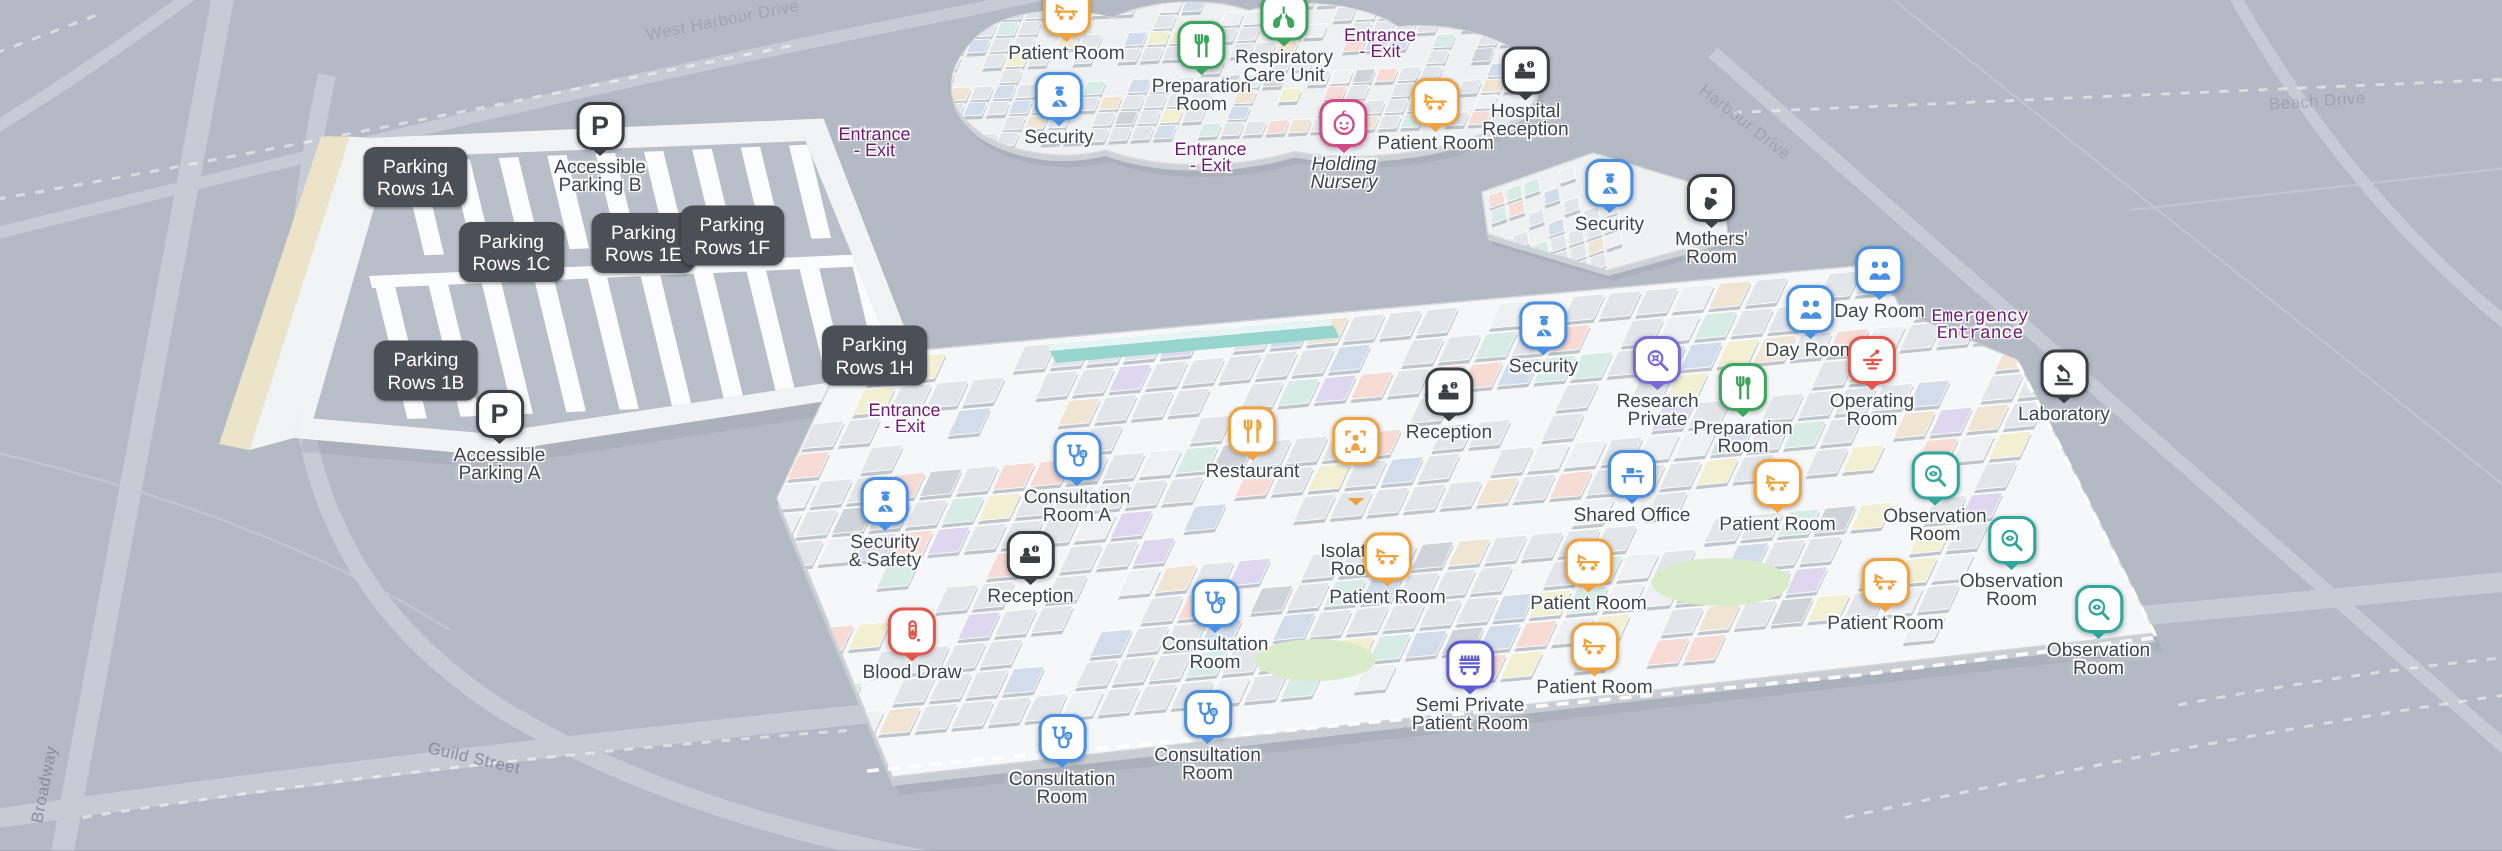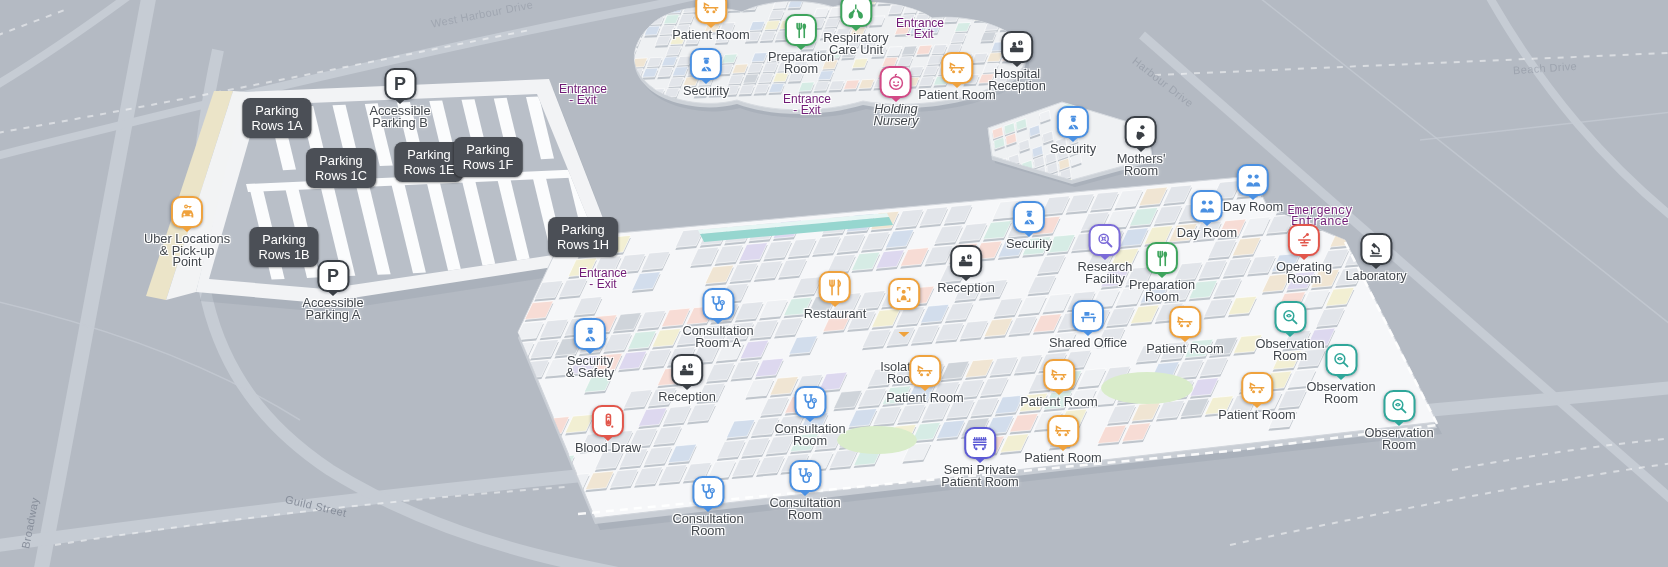--- a/index.html
+++ b/index.html
@@ -1355,37 +1355,20 @@
 Parking B</div>
       </div>
       <div class="pin" style="left: 333px; top: 260px; --c: #3A3F45;">
         <div class="pin-box">
           <span class="p-glyph">P</span>
         </div>
         <div class="pin-tip"></div>
         <div class="pin-label">Accessible
 Parking A</div>
       </div>
-      <div class="pin" style="left: 187px; top: 196px; --c: #EFA23D;">
-        <div class="pin-box">
-          <svg viewBox="0 0 24 24">
-            <g fill="currentColor">
-              <path d="M4.6 14.2l1.6-3.9c.3-.8 1-1.3 1.9-1.3h7.8c.9 0 1.6.5 1.9 1.3l1.6 3.9v4h-2.3v-1.5H6.9v1.5H4.6z"></path>
-            </g>
-            <circle cx="8.1" cy="14.6" r="1.25" fill="#fff"></circle>
-            <circle cx="15.9" cy="14.6" r="1.25" fill="#fff"></circle>
-            <circle cx="10.2" cy="4.4" r="1.7" fill="none" stroke="currentColor" stroke-width="1.5"></circle>
-            <path d="M11.9 4.4h4.2l-1.3 1.6" fill="none" stroke="currentColor" stroke-width="1.5" stroke-linecap="round"></path>
-          </svg>
-        </div>
-        <div class="pin-tip"></div>
-        <div class="pin-label">Uber Locations
-&amp; Pick-up
-Point</div>
-      </div>
       <div class="pin" style="left: 590px; top: 318px; --c: #4A90E2;">
         <div class="pin-box">
           <svg viewBox="0 0 24 24">
             <path fill="currentColor" d="M8.2 5.6l.7-2.2h6.2l.7 2.2z"></path>
             <circle cx="12" cy="8.4" r="3" fill="currentColor"></circle>
             <path fill="currentColor" d="M5.8 20.5c.3-3.6 3-5.7 6.2-5.7s5.9 2.1 6.2 5.7z"></path>
             <path d="M10.6 15.6l3.2 4.4" stroke="#fff" stroke-width="1.4"></path>
           </svg>
         </div>
         <div class="pin-tip"></div>
@@ -1493,21 +1476,21 @@
       <div class="pin" style="left: 1105px; top: 224px; --c: #7A6AD8;">
         <div class="pin-box">
           <svg viewBox="0 0 24 24">
             <circle cx="10.2" cy="9.8" r="5.8" fill="none" stroke="currentColor" stroke-width="1.9"></circle>
             <path d="M14.6 14.2L20 19.6" stroke="currentColor" stroke-width="2.4" stroke-linecap="round"></path>
             <path d="M7.6 7.4c1.8 1.6 3.4 1.6 5.2 0M7.6 12.2c1.8-1.6 3.4-1.6 5.2 0M8.6 8.3v2.9M11.8 8.3v2.9" fill="none" stroke="currentColor" stroke-width="1.4" stroke-linecap="round"></path>
           </svg>
         </div>
         <div class="pin-tip"></div>
         <div class="pin-label">Research
-Facility</div>
+Private</div>
       </div>
       <div class="pin" style="left: 1162px; top: 242px; --c: #3DA45C;">
         <div class="pin-box">
           <svg viewBox="0 0 24 24">
             <g fill="none" stroke="currentColor" stroke-width="2" stroke-linecap="round">
               <path d="M9.2 3.2v17.6"></path>
               <path d="M6.6 3.2v4.4a2.6 2.6 0 0 0 5.2 0V3.2"></path>
               <path d="M15.6 10.4v10.4"></path>
             </g>
             <ellipse cx="15.6" cy="6.6" rx="2.3" ry="3.6" fill="currentColor"></ellipse>
@@ -1538,21 +1521,21 @@
               <circle cx="7.8" cy="7" r="2.7"></circle>
               <circle cx="16.2" cy="7" r="2.7"></circle>
               <path d="M3.2 19.5c0-3.3 2-5.3 4.6-5.3s4.6 2 4.6 5.3z"></path>
               <path d="M11.6 19.5c0-3.3 2-5.3 4.6-5.3s4.6 2 4.6 5.3z"></path>
             </g>
           </svg>
         </div>
         <div class="pin-tip"></div>
         <div class="pin-label">Day Room</div>
       </div>
-      <div class="pin" style="left: 1304px; top: 224px; justify-content: center; --c: #E2564B;">
+      <div class="pin" style="left: 1248px; top: 224px; justify-content: center; --c: #E2564B;">
         <div class="pin-box">
           <svg viewBox="0 0 24 24">
             <circle cx="15.8" cy="4.4" r="1.9" fill="currentColor"></circle>
             <path d="M14.2 5.8l-3.4 2.6" stroke="currentColor" stroke-width="1.6" stroke-linecap="round"></path>
             <path d="M4.8 11.4h14.4M12 11.4v3.4M7.4 14.8h9.2M9.2 18.4h5.6" fill="none" stroke="currentColor" stroke-width="2" stroke-linecap="round"></path>
           </svg>
         </div>
         <div class="pin-tip"></div>
         <div class="pin-label">Operating
 Room</div>

